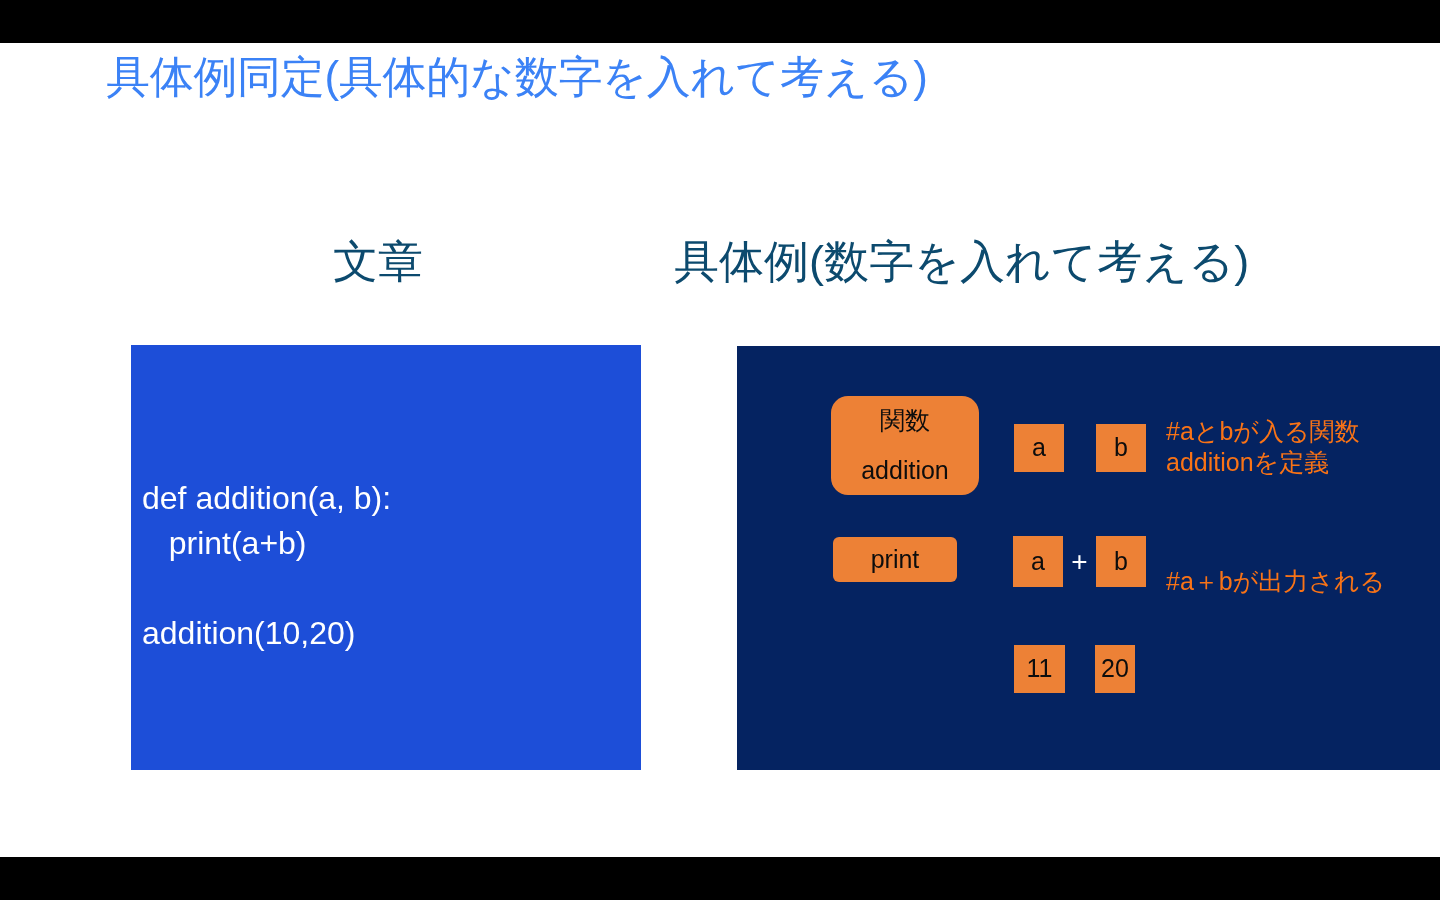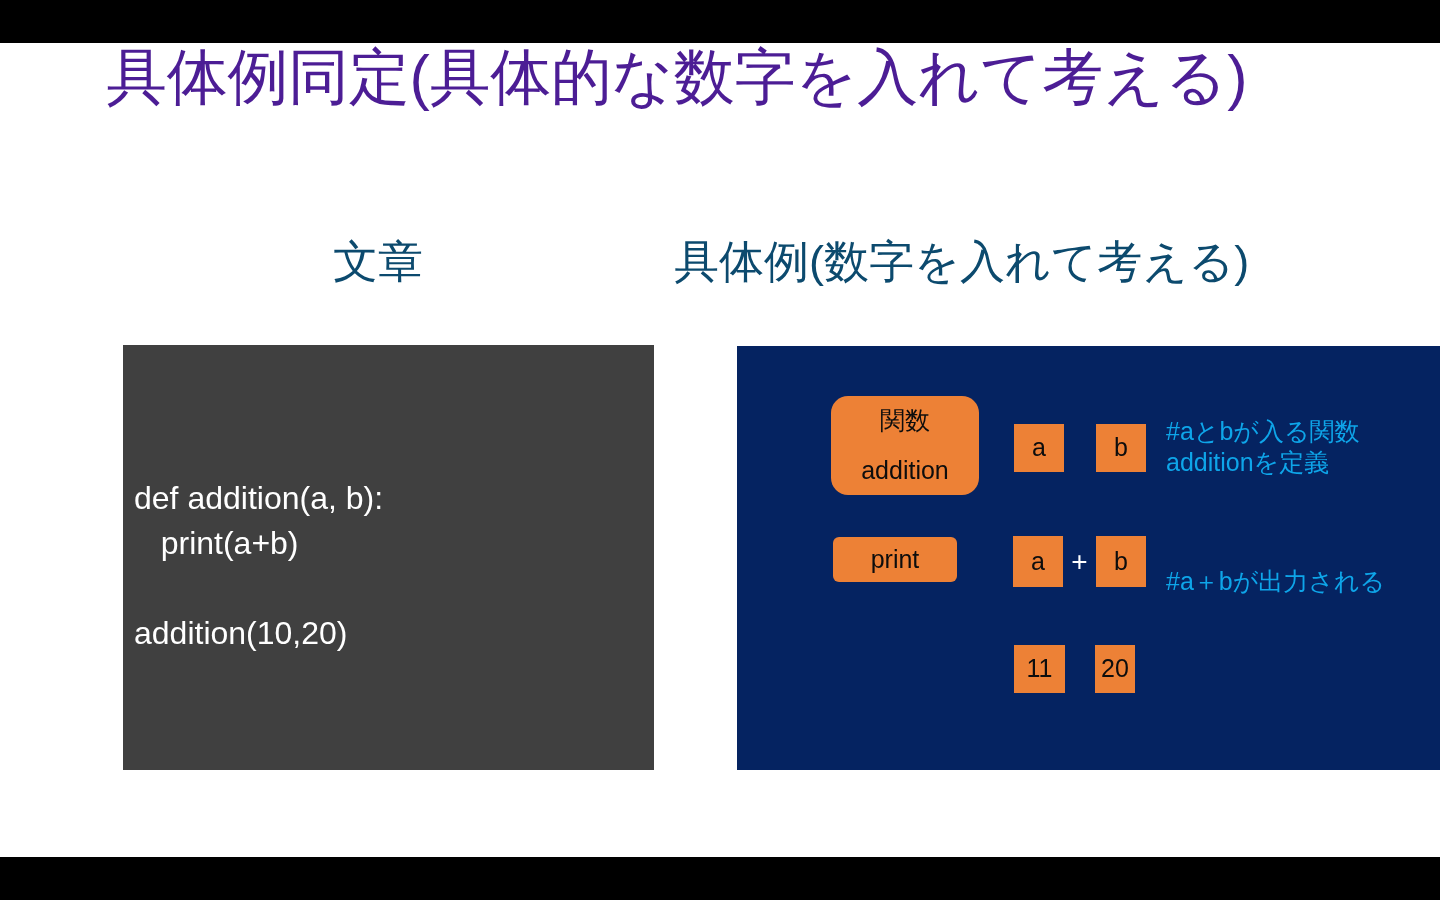--- a/index.html
+++ b/index.html
@@ -28,47 +28,46 @@
   }
   .bar-top { top: 0; height: 43px; }
   .bar-bottom { top: 857px; height: 43px; }
 
   
   .slide-title {
     position: absolute;
     left: 106px;
     top: 48px;
     width: 1200px;
-    font-size: 61px;
+    font-size: 44px;
     line-height: 58px;
-    color: #4c1d95;
+    color: #3b82f6;
     white-space: nowrap;
     letter-spacing: -0.3px;
   }
 
   
   .col-head {
     position: absolute;
     font-size: 45px;
     line-height: 52px;
     color: #0c4a6e;
     white-space: nowrap;
   }
   .col-head-left  { left: 333px; top: 236px; }
   .col-head-right { left: 674px; top: 236px; }
 
   
   .code-panel {
     position: absolute;
-    left: 123px;
+    left: 131px;
     top: 345px;
     width: 510px;
     height: 425px;
-    background: #404040;
-    padding-left: 21px;
+    background: #1d4ed8;
   }
   .code-body {
     position: absolute;
     left: 11px;
     top: 131px;
     width: 490px;
     color: #ffffff;
     font-size: 32px;
     line-height: 45px;
     white-space: pre;
@@ -130,21 +129,21 @@
     font-size: 28px;
   }
 
   
   .box-10 { left: 277px; top: 299px; width: 51px; height: 48px; font-size: 25px; }
   .box-20 { left: 358px; top: 299px; width: 40px; height: 48px; font-size: 25px; }
 
   
   .caption {
     position: absolute;
-    color: #0ea5e9;
+    color: #f97316;
     font-size: 25px;
     line-height: 31px;
     white-space: pre-line;
   }
   .cap-1 { left: 429px; top: 70px; width: 250px; }
   .cap-2 { left: 429px; top: 200px; width: 250px; margin-top: 20px; }
   .cap-3 { left: 429px; top: 295px; width: 250px; }
 </style>
 </head>
 <body>

